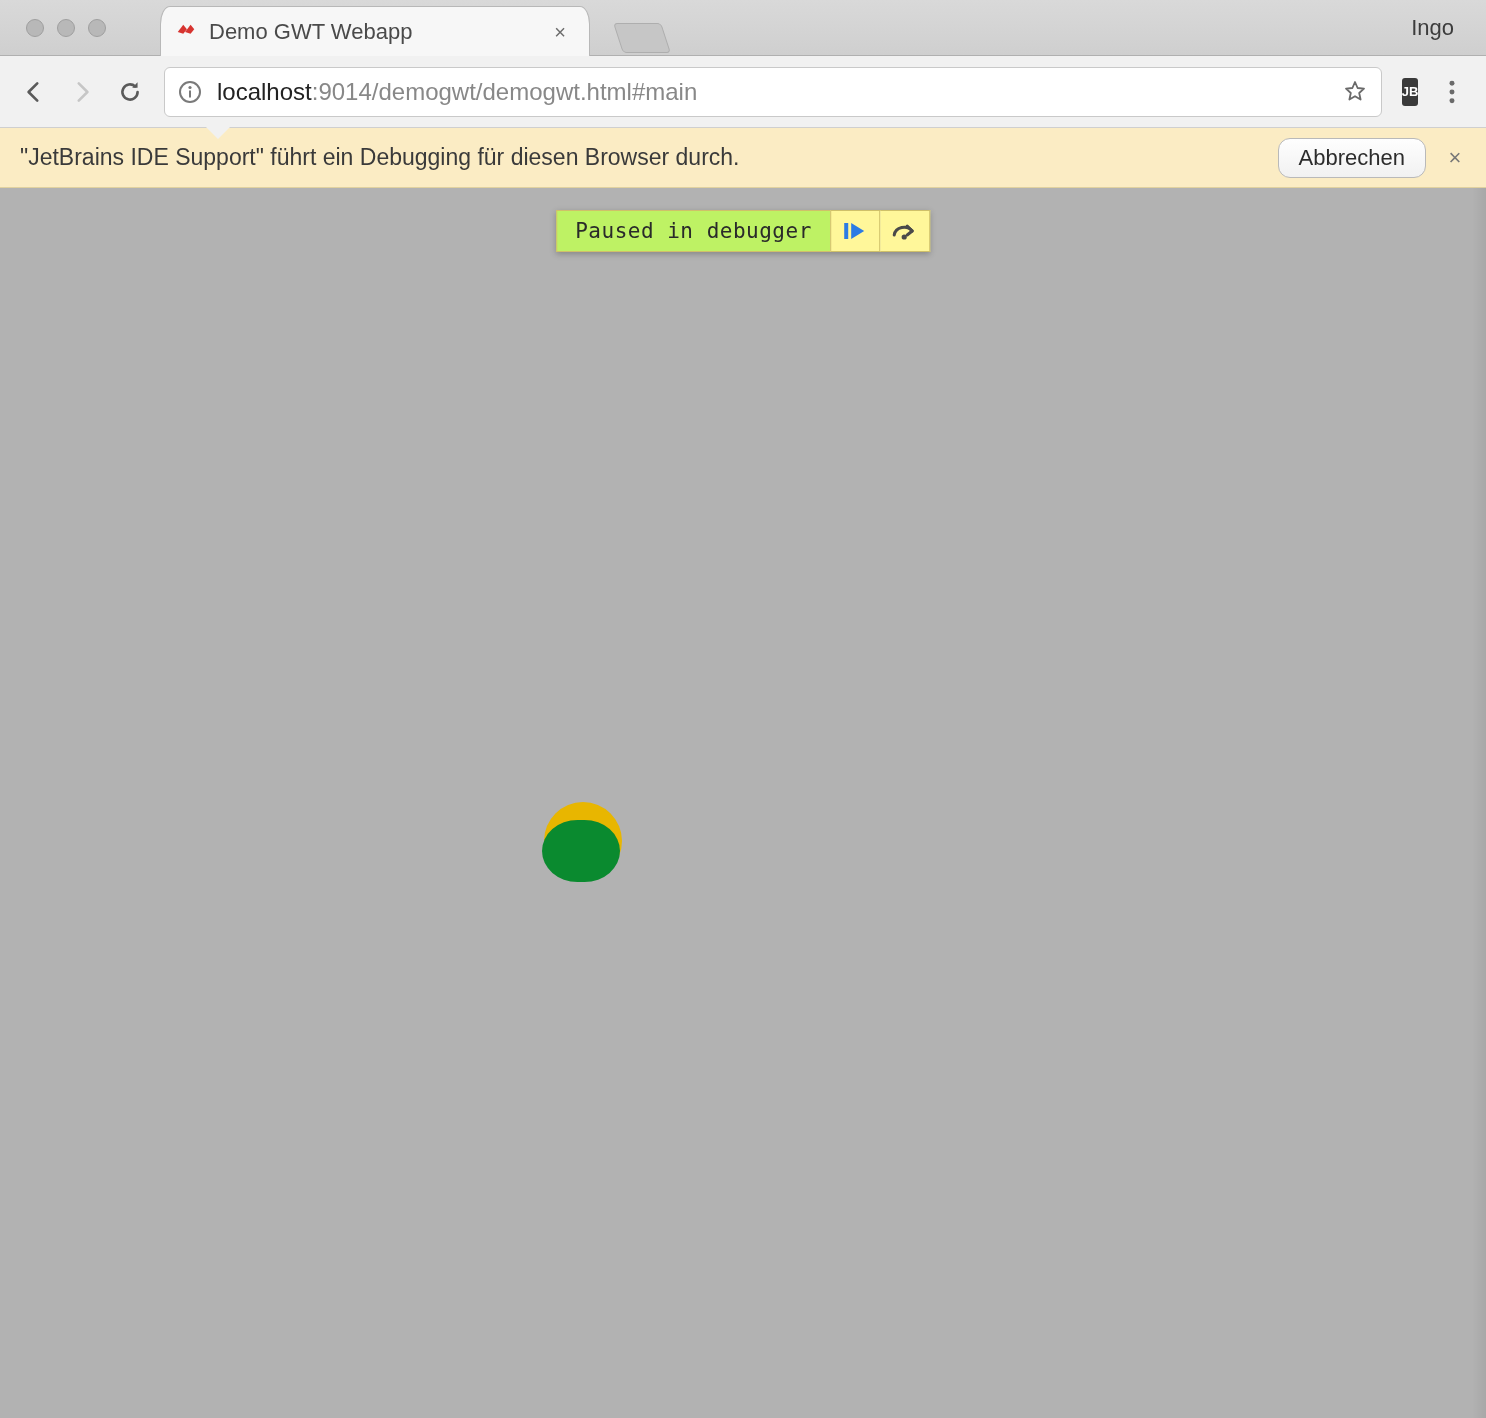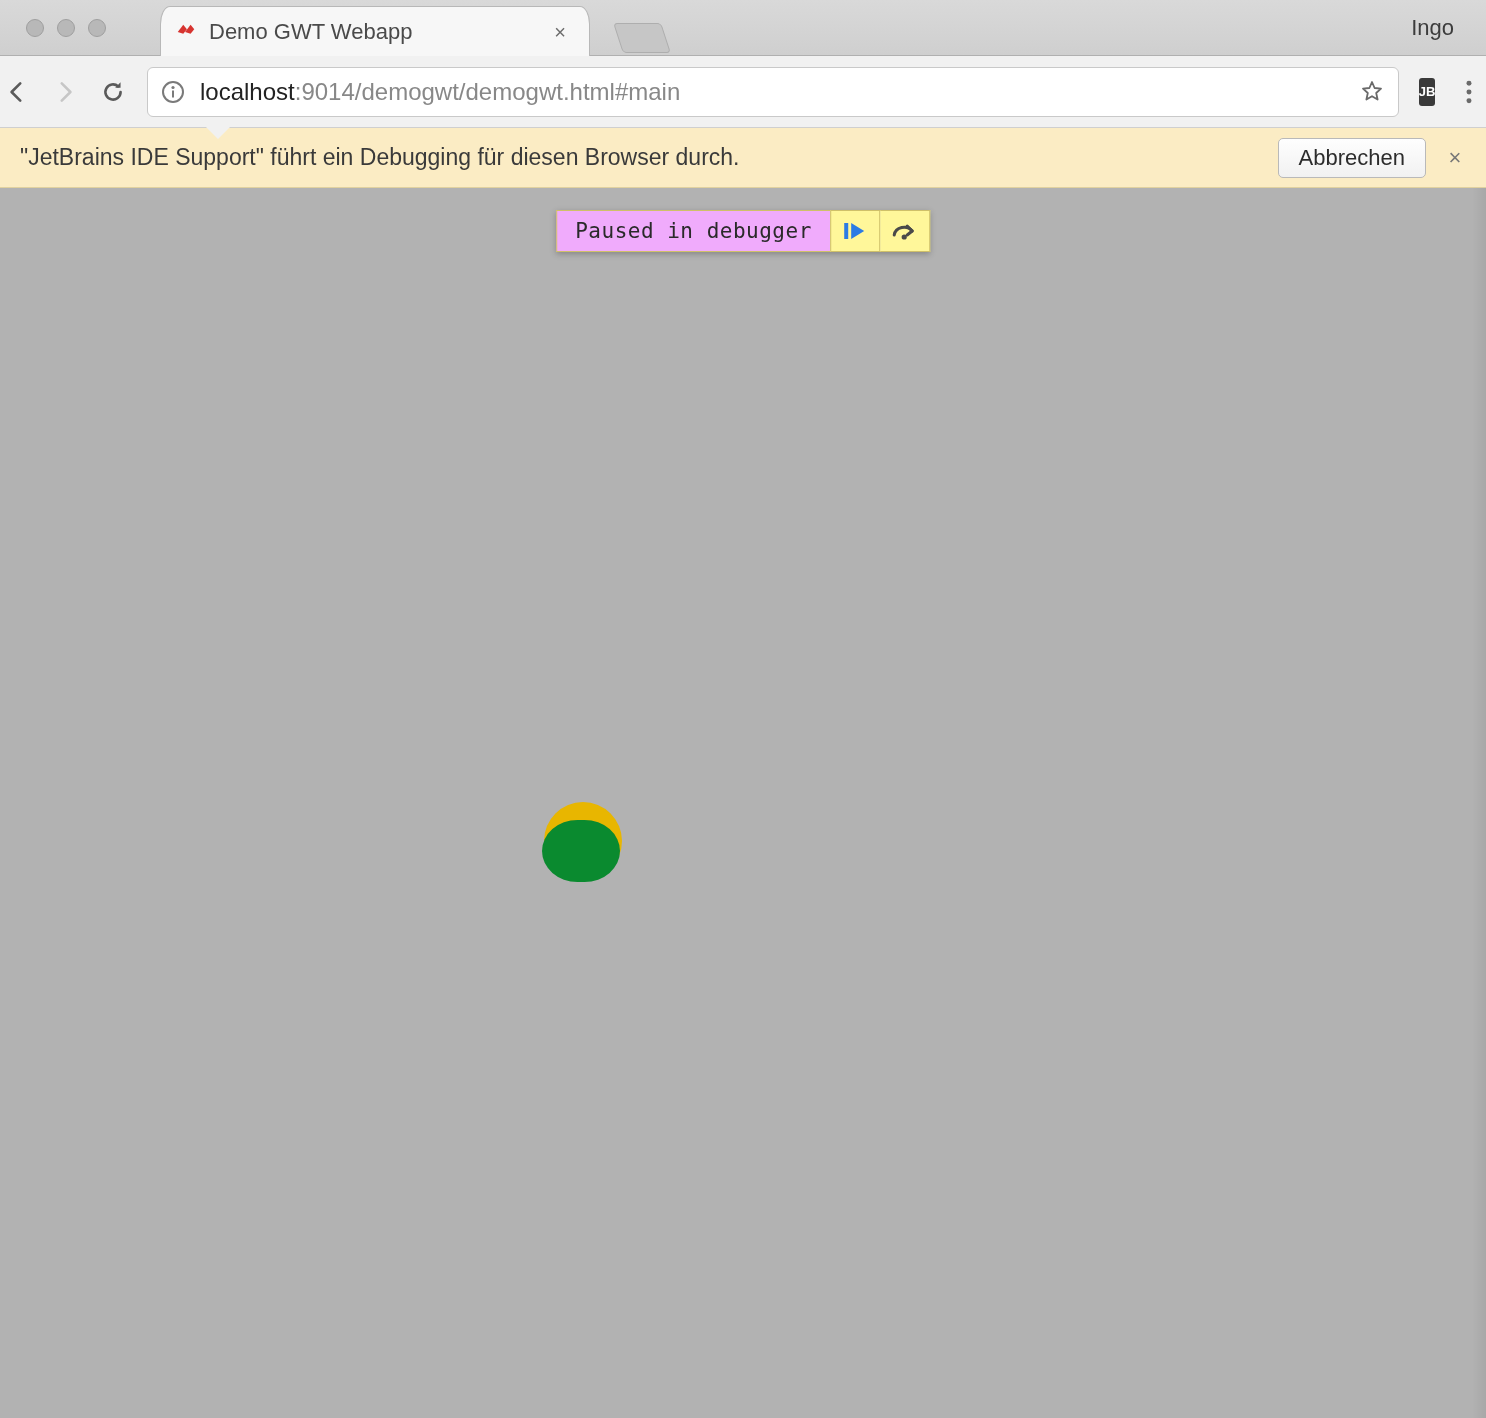--- a/index.html
+++ b/index.html
@@ -54,21 +54,21 @@
     padding-right: 6px;
   }
 
   
   .toolbar {
     height: 72px;
     background: #f1f1f1;
     border-bottom: 1px solid #cfcfcf;
     display: flex;
     align-items: center;
-    padding: 0 3px;
+    padding: 0 20px;
     gap: 20px;
   }
   .nav-btn { width: 28px; height: 28px; display:flex; align-items:center; justify-content:center; color: #6a6a6a; }
   .nav-btn.disabled { color: #c6c6c6; }
   .omnibox {
     flex: 1;
     height: 50px;
     background: #fff;
     border: 1px solid #c9c9c9;
     border-radius: 6px;
@@ -113,21 +113,21 @@
     top:-1px;
     width:0;height:0;
     border-left:12px solid transparent;
     border-right:12px solid transparent;
     border-top:12px solid #f1f1f1;
   }
   .infobar-text { flex: 1; }
   .infobar-btn {
     background: linear-gradient(#fefefe, #f1f1f1);
     border: 1px solid #b9b9b9;
-    border-radius: 5px;
+    border-radius: 12px;
     padding: 6px 20px;
     font-size: 22px;
     color: #2c2c2c;
   }
   .infobar-close { width: 22px; height: 22px; color: #777; font-size: 22px; display:flex; align-items:center; justify-content:center; }
 
   
   .viewport {
     position: relative;
     height: calc(1418px - 56px - 72px - 60px);
@@ -145,21 +145,21 @@
     position: absolute;
     top: 22px;
     left: 50%;
     transform: translateX(-50%);
     display: flex;
     align-items: stretch;
     height: 42px;
     box-shadow: 0 2px 6px rgba(0,0,0,0.25);
   }
   .debug-text {
-    background: #f0abfc;
+    background: #bef264;
     border: 1px solid #cfc069;
     border-right: none;
     display: flex;
     align-items: center;
     padding: 0 18px;
     font-family: "Menlo","Consolas",monospace;
     font-size: 21px;
     color: #2a2a2a;
     letter-spacing: 0.5px;
   }

